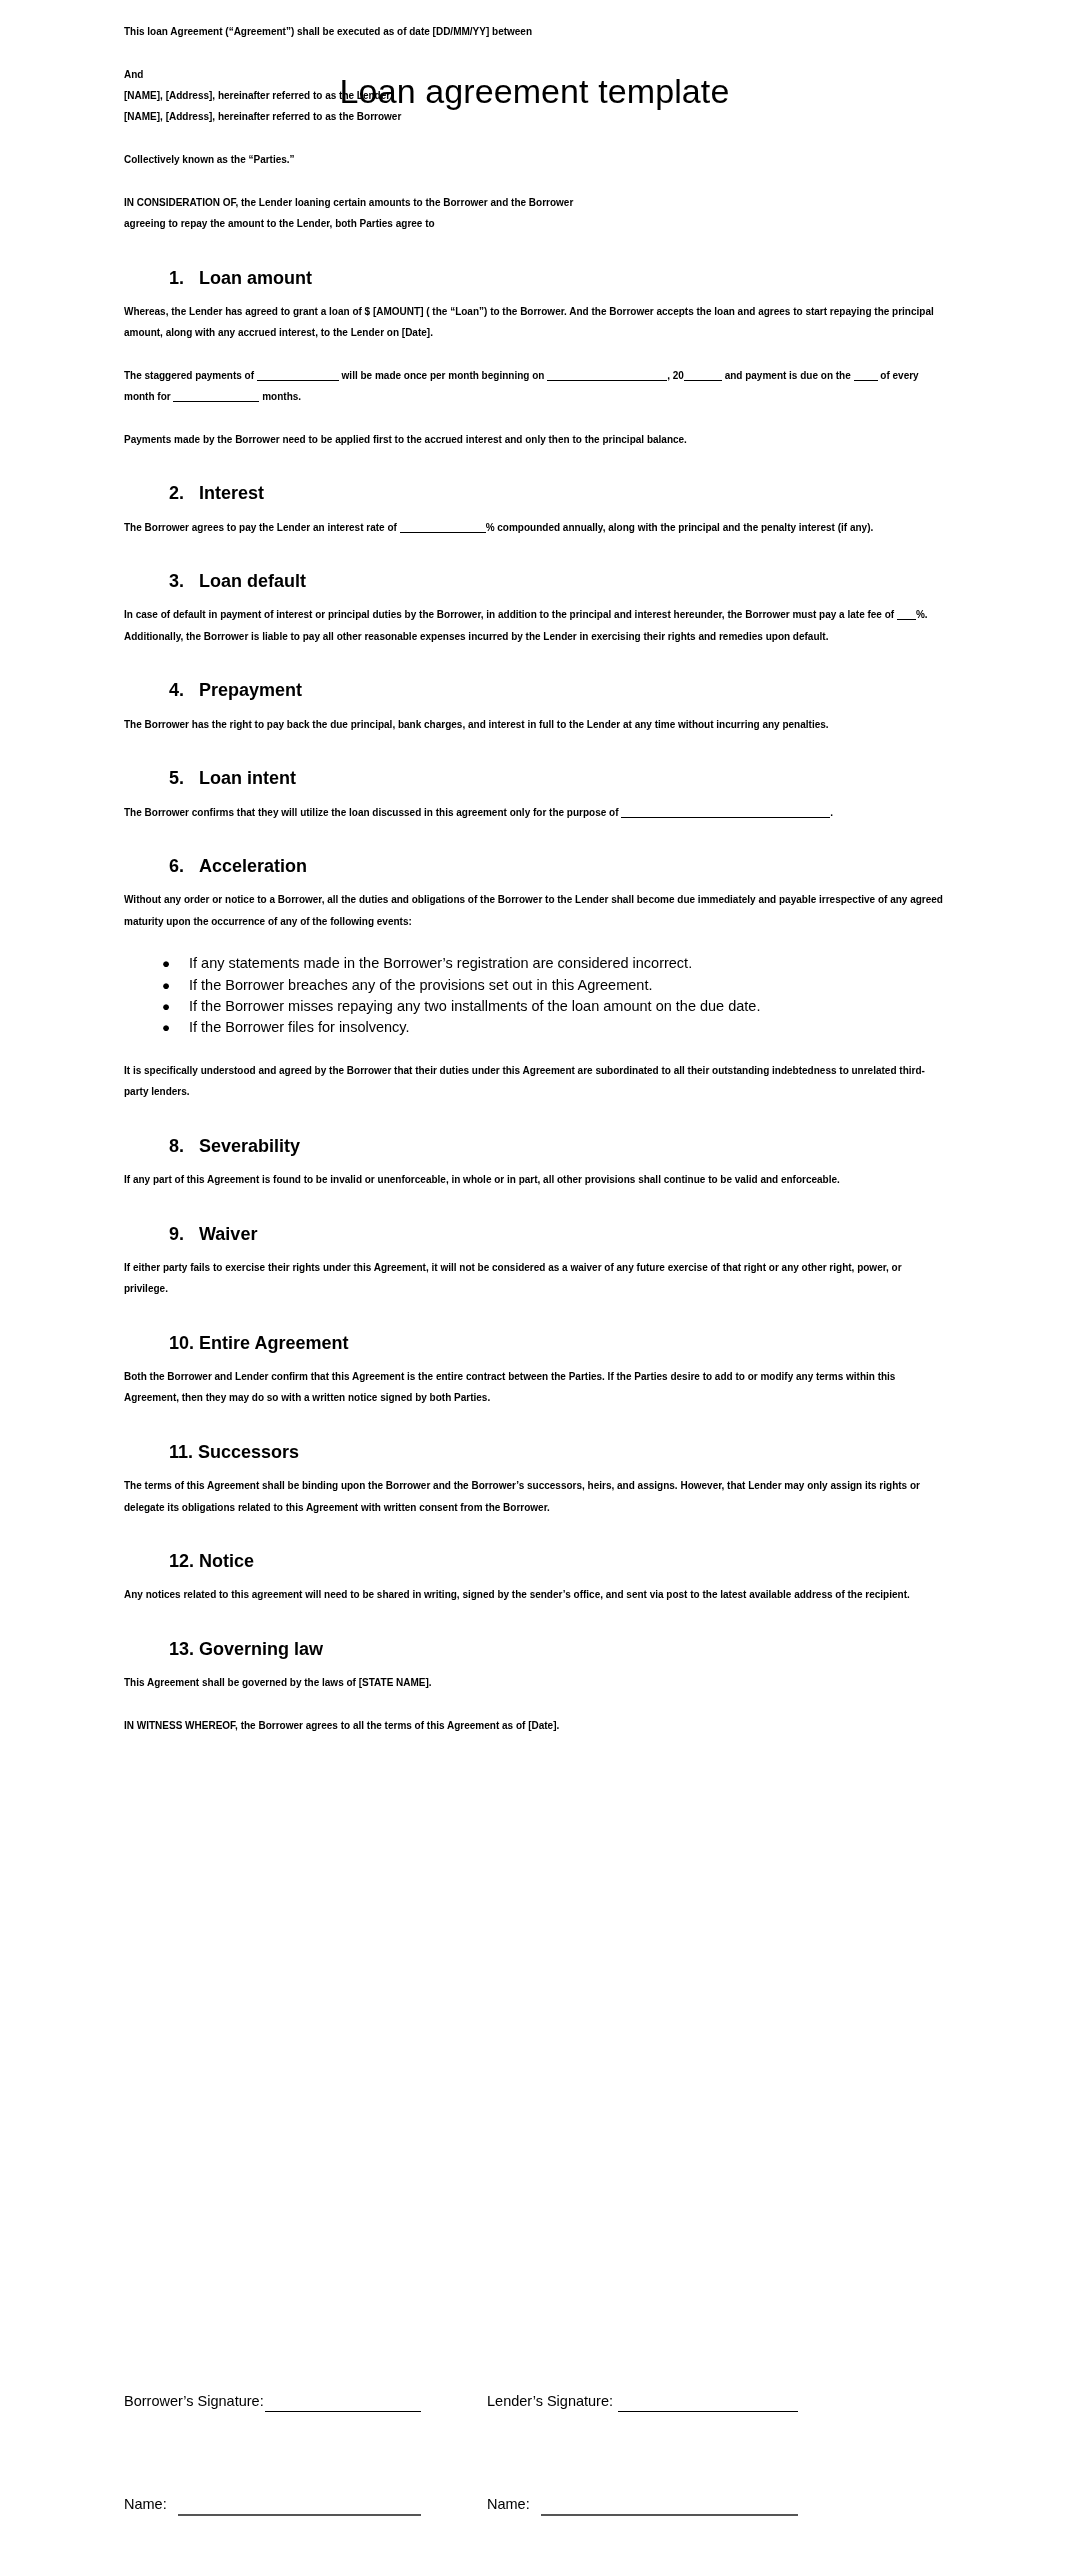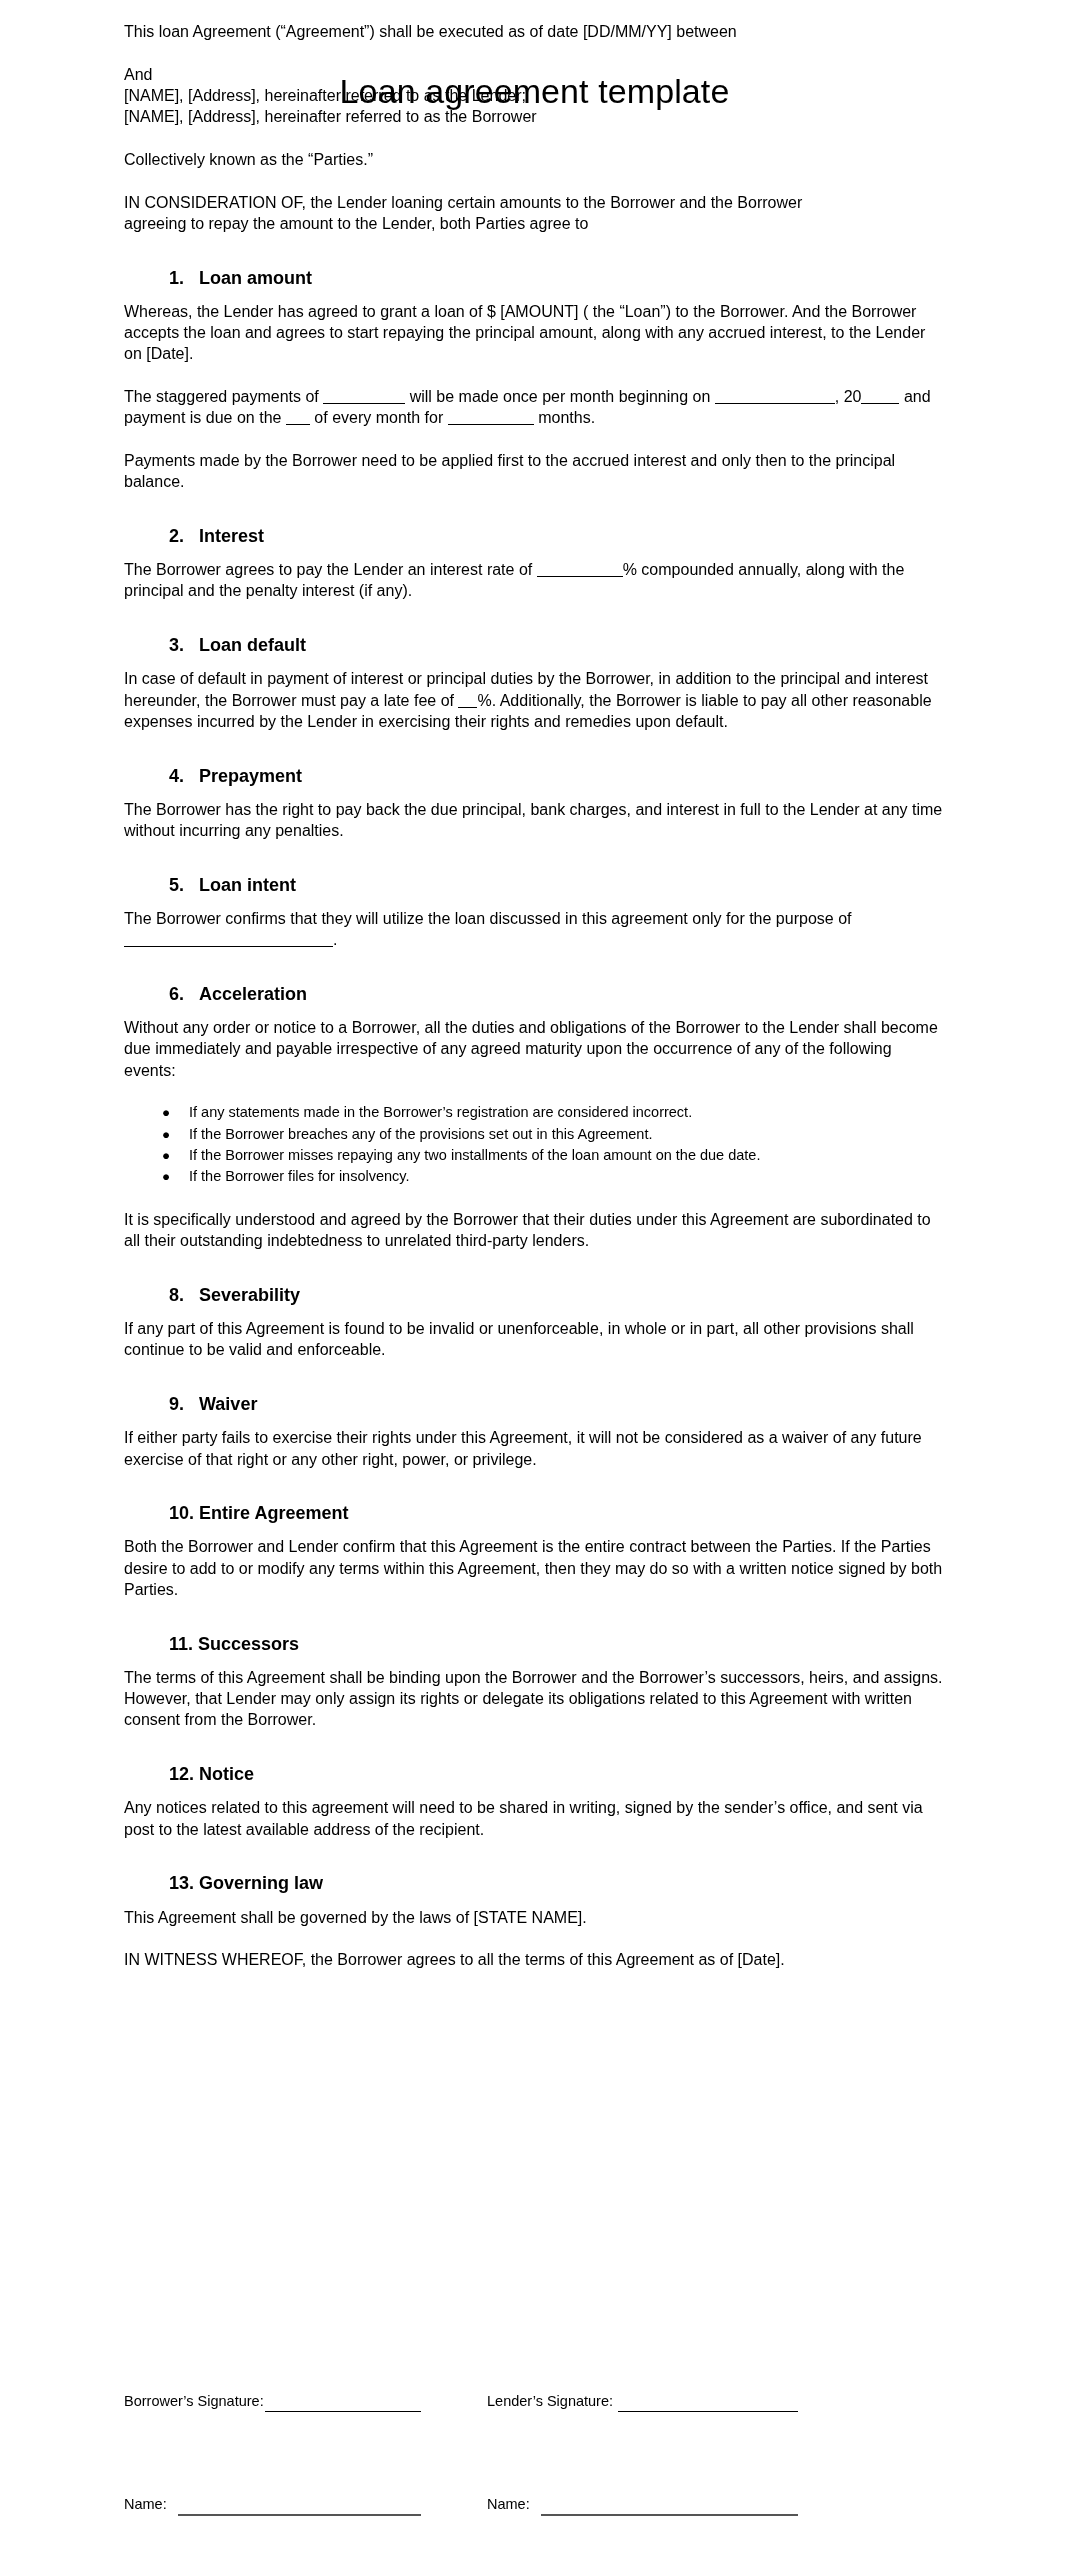--- a/index.html
+++ b/index.html
@@ -33,24 +33,24 @@
   .doc-title {
     text-align: center;
     font-size: 34px;
     font-weight: 400;
     line-height: 1.25;
     margin: 0;
     padding-top: 70px;
     letter-spacing: 0.1px;
   }
   p.para {
-    font-size: 16px;
-    line-height: 21.3px;
-    margin: 0;
-    font-weight: 400;
+    font-size: 10px;
+    line-height: 21.3px;
+    margin: 0;
+    font-weight: 700;
   }
   .spacer-sm { height: 21.3px; }
   .num-heading {
     font-size: 18px;
     font-weight: bold;
     line-height: 21.3px;
     margin: 12px;
     padding-left: 33px;
     white-space: pre;
   }

